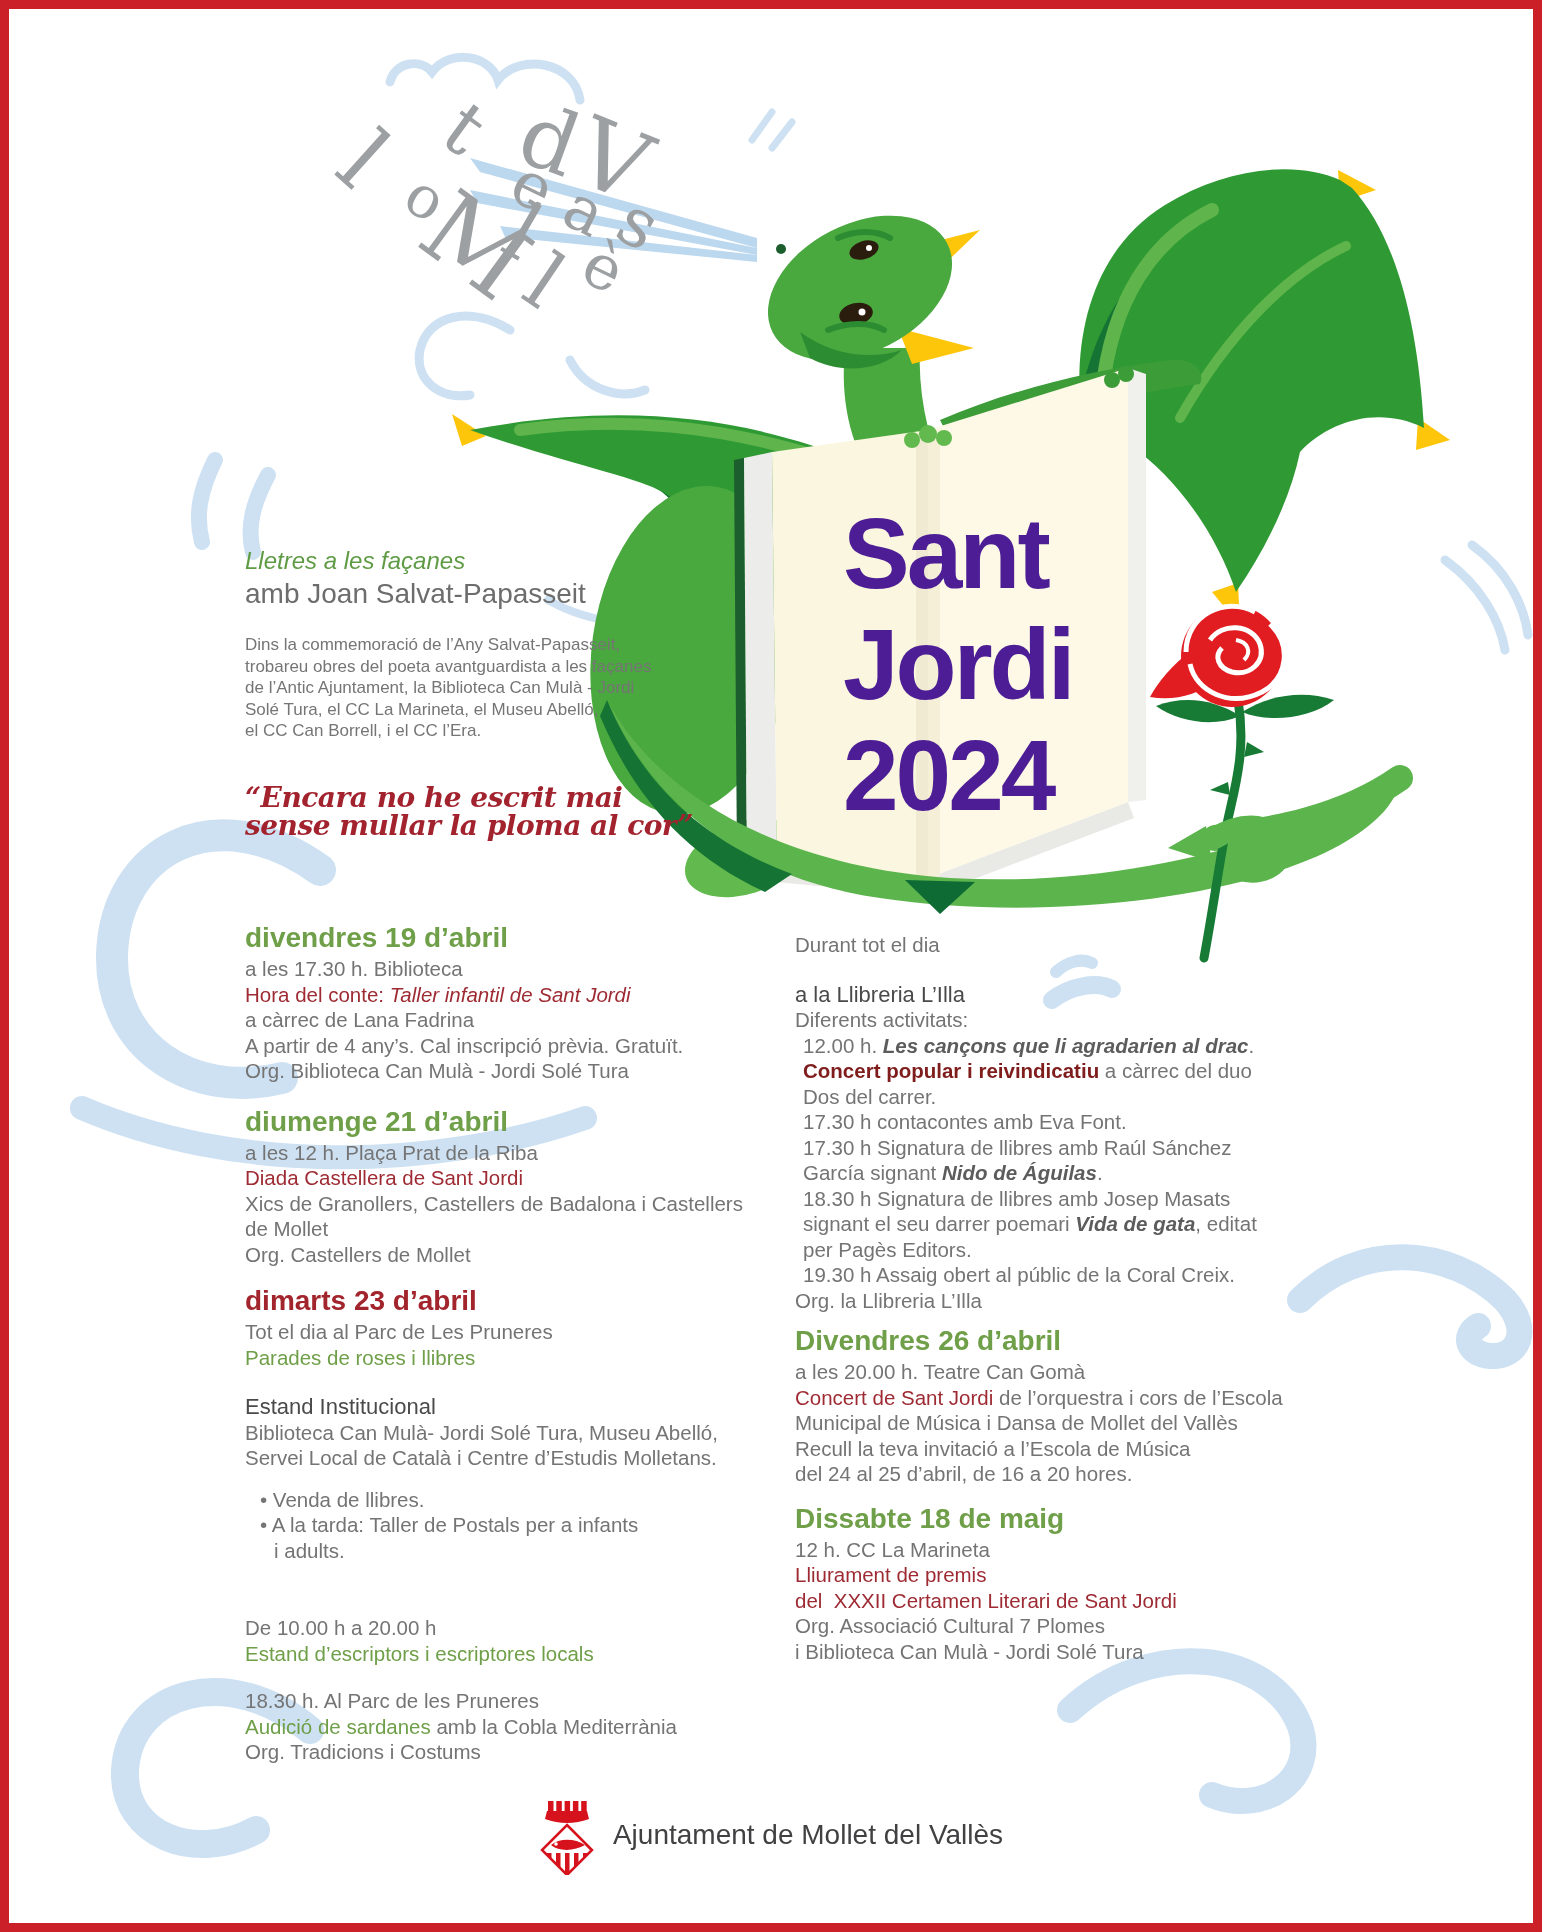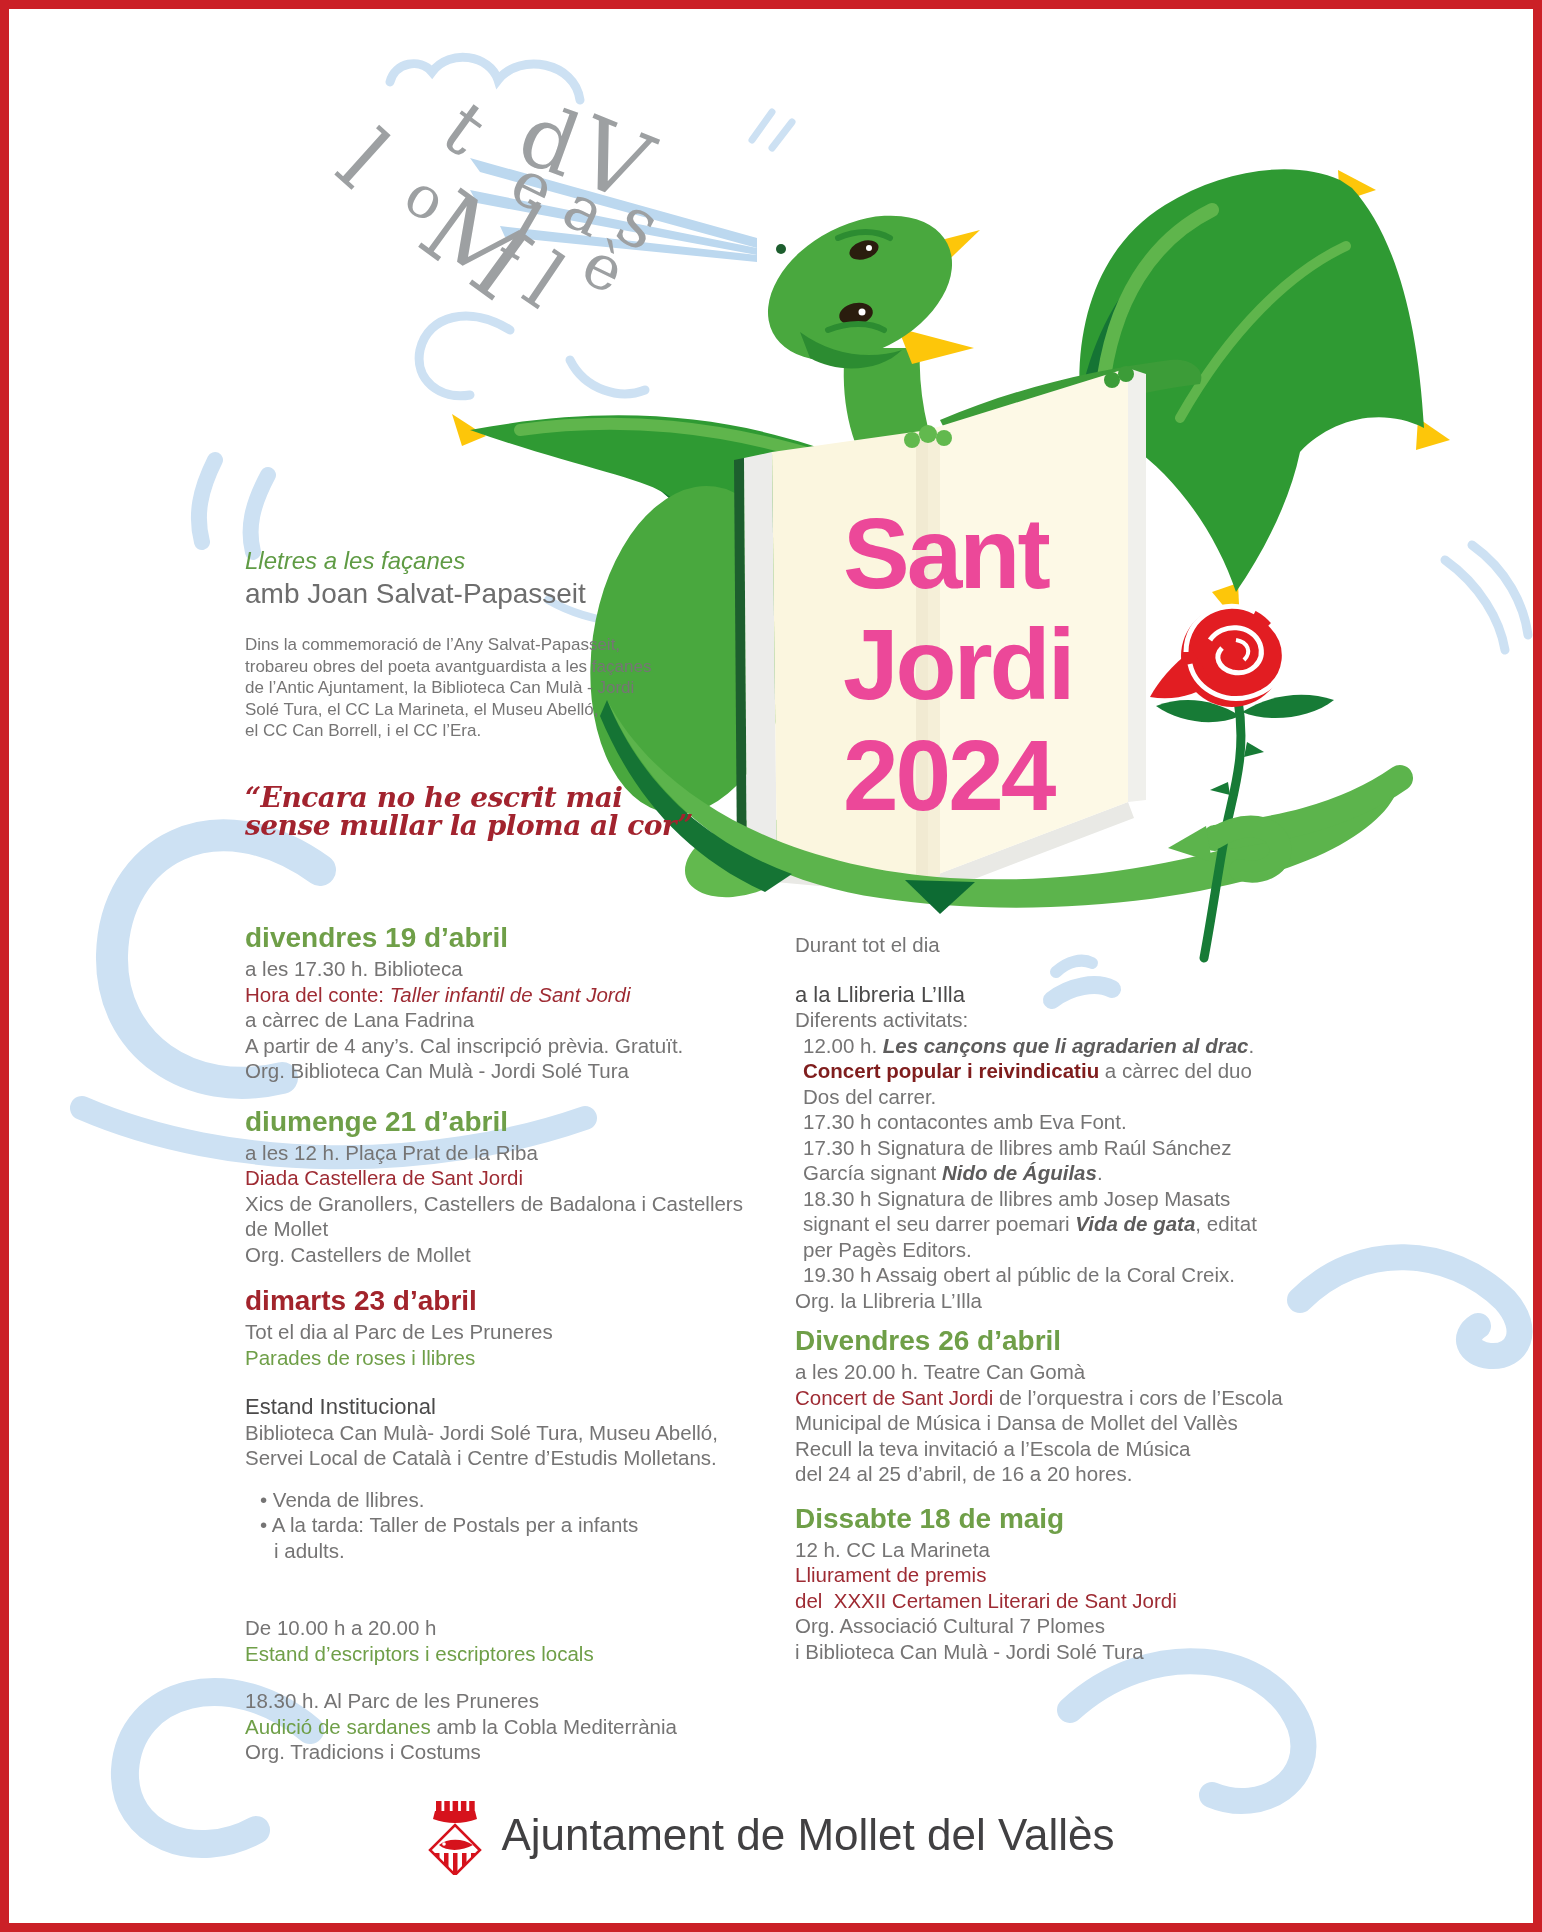--- a/index.html
+++ b/index.html
@@ -16,21 +16,21 @@
 
   
   .intro{position:absolute;left:245px;top:545px;z-index:5;}
   .lletres-title{color:#5f9b44;font-style:italic;font-size:24px;line-height:32px;}
   .lletres-sub{color:#6d6d6d;font-size:28px;line-height:33px;}
   .intro-para{margin-top:24px;font-size:17px;line-height:21.5px;color:#767575;}
   .quote{margin-top:42px;font-family:"DejaVu Serif",serif;font-weight:bold;font-style:italic;
          color:#a2232e;font-size:28px;line-height:28px;letter-spacing:-0.5px;}
 
   
-  .book-title{position:absolute;left:843px;top:498px;z-index:5;color:#ec4899;
+  .book-title{position:absolute;left:843px;top:498px;z-index:5;color:#4c1d95;
               font-weight:bold;font-size:100px;line-height:111px;letter-spacing:-3px;}
 
   
   .col{position:absolute;z-index:5;font-size:20.5px;line-height:25.5px;color:#757474;width:520px;}
   #col-left{left:245px;top:922px;}
   #col-right{left:795px;top:932px;}
   .ev-line{white-space:pre;}
   .ev-line.h{line-height:32px;}
   .ev-line.ind{margin-left:8px;}
   .ev-line.bul{margin-left:15px;}
@@ -50,21 +50,21 @@
   #col-left .ev-block:nth-child(3){margin-bottom:24px;}
   #col-left .ev-block:nth-child(4){margin-bottom:16px;}
   #col-left .ev-block:nth-child(5){margin-bottom:52px;}
   #col-right .ev-block{margin-bottom:24px;}
   #col-right .ev-block:nth-child(2){margin-bottom:12px;}
   #col-right .ev-block:nth-child(3){margin-bottom:16px;}
 
   
   .footer{position:absolute;left:0;right:0;top:1795px;display:flex;align-items:center;
           justify-content:center;gap:18px;z-index:5;}
-  .footer-text{font-size:44px;color:#414042;}
+  .footer-text{font-size:28px;color:#414042;}
 </style>
 </head>
 <body>
 
 <div class="poster">
 
   <svg class="art" width="1542" height="1932" viewBox="0 0 1542 1932">
 
     <g fill="none" stroke="#cde1f3" stroke-linecap="round">
 

